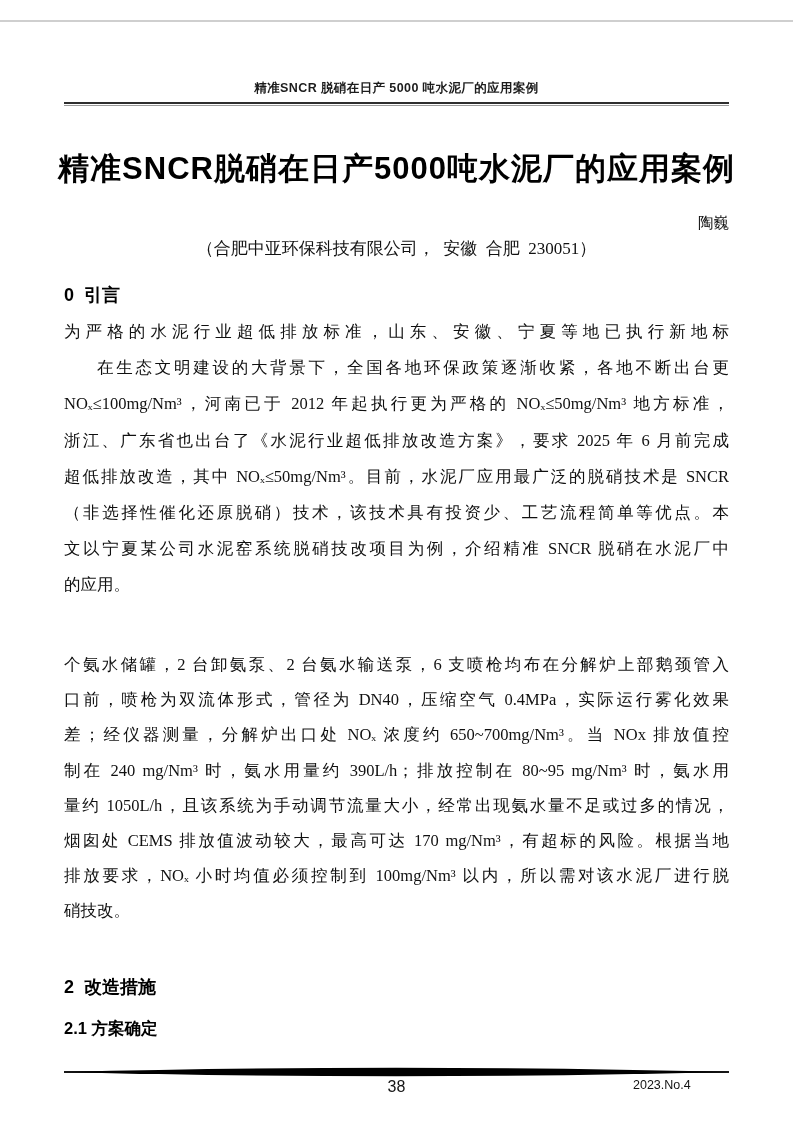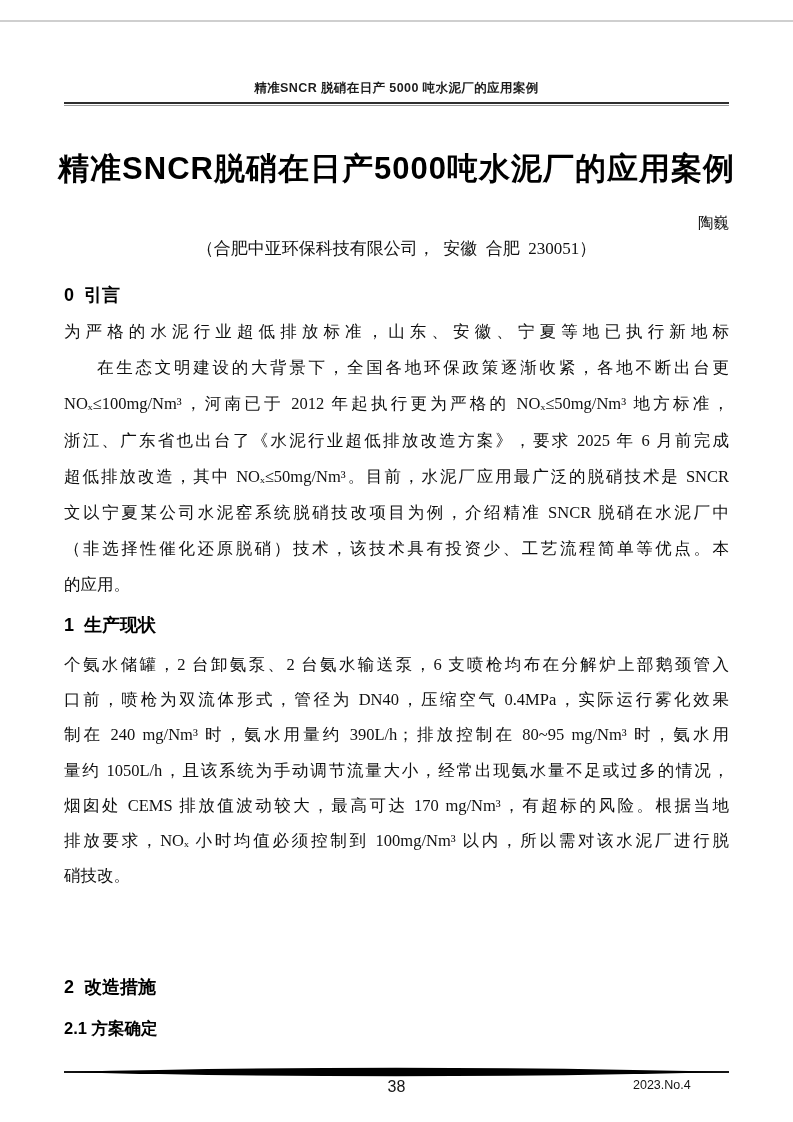--- a/index.html
+++ b/index.html
@@ -145,30 +145,30 @@
   <div class="affiliation">（合肥中亚环保科技有限公司，  安徽  合肥  230051）</div>
 
   <h2 class="sec-heading h-s0">0  引言</h2>
 
   <div class="para para-1">
       <div class="line">为严格的水泥行业超低排放标准，山东、安徽、宁夏等地已执行新地标</div>
       <div class="line first">在生态文明建设的大背景下，全国各地环保政策逐渐收紧，各地不断出台更</div>
       <div class="line">NOₓ≤100mg/Nm³，河南已于 2012 年起执行更为严格的 NOₓ≤50mg/Nm³ 地方标准，</div>
       <div class="line">浙江、广东省也出台了《水泥行业超低排放改造方案》，要求 2025 年 6 月前完成</div>
       <div class="line">超低排放改造，其中 NOₓ≤50mg/Nm³。目前，水泥厂应用最广泛的脱硝技术是 SNCR</div>
+      <div class="line">（非选择性催化还原脱硝）技术，该技术具有投资少、工艺流程简单等优点。本</div>
       <div class="line">文以宁夏某公司水泥窑系统脱硝技改项目为例，介绍精准 SNCR 脱硝在水泥厂中</div>
-      <div class="line">（非选择性催化还原脱硝）技术，该技术具有投资少、工艺流程简单等优点。本</div>
       <div class="line last">的应用。</div>
     </div>
 
-  <h2 class="sec-heading h-s1">1  生产现状</h2>
 
   <div class="para para-2">
       <div class="line">个氨水储罐，2 台卸氨泵、2 台氨水输送泵，6 支喷枪均布在分解炉上部鹅颈管入</div>
       <div class="line">口前，喷枪为双流体形式，管径为 DN40，压缩空气 0.4MPa，实际运行雾化效果</div>
+      <div class="line">差；经仪器测量，分解炉出口处 NOₓ 浓度约 650~700mg/Nm³。当 NOx 排放值控</div>
       <div class="line">制在 240 mg/Nm³ 时，氨水用量约 390L/h；排放控制在 80~95 mg/Nm³ 时，氨水用</div>
       <div class="line">量约 1050L/h，且该系统为手动调节流量大小，经常出现氨水量不足或过多的情况，</div>
       <div class="line">烟囱处 CEMS 排放值波动较大，最高可达 170 mg/Nm³，有超标的风险。根据当地</div>
       <div class="line">排放要求，NOₓ 小时均值必须控制到 100mg/Nm³ 以内，所以需对该水泥厂进行脱</div>
       <div class="line last">硝技改。</div>
     </div>
 
   <h2 class="sec-heading h-s2">2  改造措施</h2>
 
   <h3 class="subsec-heading h-s21">2.1 方案确定</h3>

